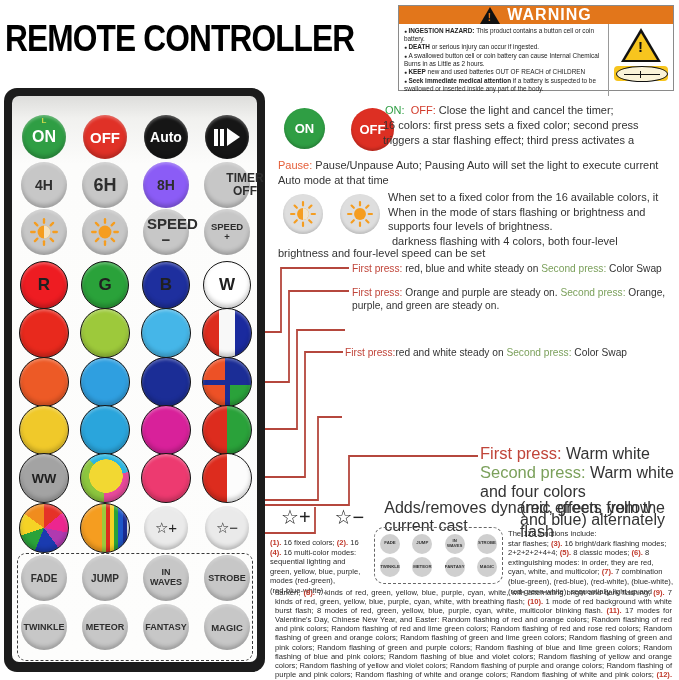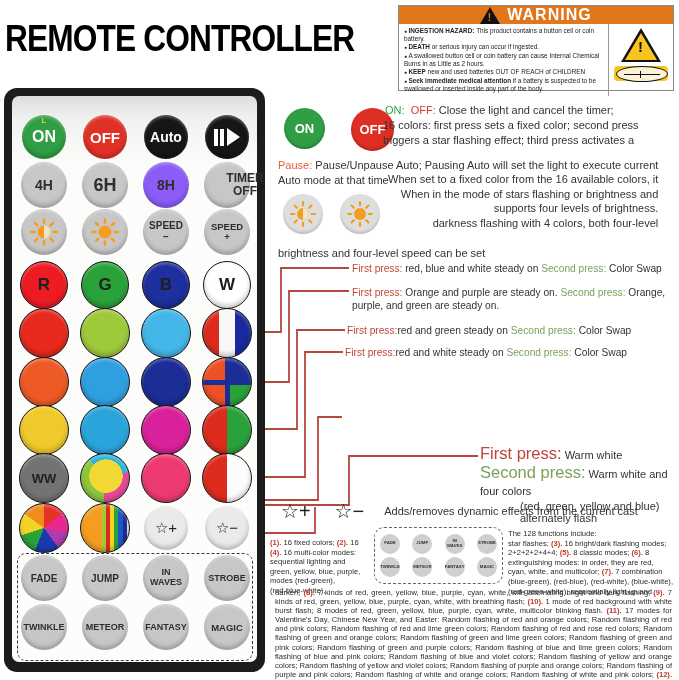--- a/index.html
+++ b/index.html
@@ -54,21 +54,21 @@
   
   .note{position:absolute;font-size:11px;color:#333;}
   .fp{position:absolute;font-size:10.2px;color:#333;line-height:13px;}
   .red{color:#c0453a;}
   .grn{color:#7ba05b;}
   .ongrn{color:#2f9e44;}
   .offred{color:#d23a2a;}
   .pausered{color:#e55f3a;margin-top:28px;}
   .bigred{color:#c0453a;font-size:16.5px;}
   .biggrn{color:#7ba05b;font-size:16.5px;}
-  .smalltxt{font-size:11px;color:#333;}
+  .smalltxt{font-size:16px;color:#333;}
   .mini-onoff{position:absolute;border-radius:50%;display:flex;align-items:center;justify-content:center;
               color:#fff;font-weight:bold;font-size:13px;box-shadow:inset 0 -2px 3px rgba(0,0,0,.2);}
   .suncirc{position:absolute;border-radius:50%;background:#dedede;display:flex;align-items:center;justify-content:center;
            box-shadow:inset 0 -2px 3px rgba(0,0,0,.15);}
   .starglyph{font-size:20px;color:#222;}
   
   .funcs{position:absolute;font-size:7.6px;line-height:9.6px;color:#2b2b2b;}
   .funcs .rnum,.funcbottom .rnum{color:#c0392b;font-weight:bold;}
   .funcbottom{position:absolute;left:275px;top:588px;width:397px;font-size:7.6px;line-height:9.1px;color:#2b2b2b;text-align:justify;}
   .minibox{position:absolute;left:374px;top:527px;width:129px;height:57px;border:1px dashed #666;border-radius:10px;
@@ -185,21 +185,21 @@
           <line x1="20" y1="12" x2="23" y2="12"></line>
         <line x1="4.2" y1="4.2" x2="6.3" y2="6.3"></line>
           <line x1="17.7" y1="17.7" x2="19.8" y2="19.8"></line>
         <line x1="4.2" y1="19.8" x2="6.3" y2="17.7"></line>
           <line x1="17.7" y1="6.3" x2="19.8" y2="4.2"></line>
       </g>
       <circle cx="12" cy="12" r="5.5" fill="#f59d20"></circle>
     </svg>
   </div>
   <div class="btn" style="left: 166px; top: 232px; width: 46px; height: 46px; background: rgb(199, 199, 199);">
-      <span class="glab two-line" style="font-size:10px;">SPEED −</span>
+      <span class="glab two-line" style="font-size:15px;">SPEED −</span>
     </div>
   <div class="btn" style="left: 227px; top: 232px; width: 46px; height: 46px; background: rgb(199, 199, 199);">
       <span class="glab two-line" style="font-size:9.5px;">SPEED +</span>
     </div>
 
   <div class="btn edge" style="left: 44px; top: 285px; width: 46px; height: 46px; background: rgb(238, 28, 34);">
       <span class="klab" style="font-size:17px;">R</span>
     </div>
   <div class="btn edge" style="left: 105px; top: 285px; width: 46px; height: 46px; background: rgb(42, 162, 58);">
       <span class="klab" style="font-size:17px;">G</span>
@@ -219,21 +219,21 @@
   <div class="btn edge" style="left: 44px; top: 382px; width: 48px; height: 48px; background: rgb(237, 90, 38);"></div>
   <div class="btn edge" style="left: 105px; top: 382px; width: 48px; height: 48px; background: rgb(47, 159, 224);"></div>
   <div class="btn edge" style="left: 166px; top: 382px; width: 48px; height: 48px; background: rgb(27, 45, 150);"></div>
   <div class="btn edge" style="left: 227px; top: 382px; width: 48px; height: 48px; background: linear-gradient(rgb(27, 45, 150), rgb(27, 45, 150)) 50% 50% / 100% 5px no-repeat, linear-gradient(rgb(27, 45, 150), rgb(27, 45, 150)) 50% 50% / 5px 100% no-repeat, conic-gradient(rgb(27, 45, 150) 0deg, rgb(27, 45, 150) 25%, rgb(42, 162, 58) 25%, rgb(42, 162, 58) 50%, rgb(237, 81, 38) 50%, rgb(237, 81, 38) 100%);"></div>
 
   <div class="btn edge" style="left: 44px; top: 430px; width: 48px; height: 48px; background: rgb(240, 201, 42);"></div>
   <div class="btn edge" style="left: 105px; top: 430px; width: 48px; height: 48px; background: rgb(42, 165, 220);"></div>
   <div class="btn edge" style="left: 166px; top: 430px; width: 48px; height: 48px; background: rgb(216, 33, 154);"></div>
   <div class="btn edge" style="left: 227px; top: 430px; width: 48px; height: 48px; background: linear-gradient(90deg, rgb(221, 44, 30) 0px, rgb(221, 44, 30) 50%, rgb(42, 162, 58) 50%);"></div>
 
-  <div class="btn edge" style="left: 44px; top: 478px; width: 48px; height: 48px; background: #737373;">
+  <div class="btn edge" style="left: 44px; top: 478px; width: 48px; height: 48px; background: #a3a3a3;">
       <span class="klab" style="font-size:13px;">WW</span>
     </div>
   <div class="btn edge" style="left: 105px; top: 478px; width: 48px; height: 48px; background: radial-gradient(circle at 52% 46%, rgb(242, 216, 50) 0px, rgb(242, 216, 50) 46%, rgba(0, 0, 0, 0) 47%), conic-gradient(from -40deg, rgb(42, 181, 224) 0deg, rgb(42, 181, 224) 32%, rgb(232, 74, 155) 32%, rgb(232, 74, 155) 62%, rgb(140, 198, 62) 62%);"></div>
   <div class="btn edge" style="left: 166px; top: 478px; width: 48px; height: 48px; background: rgb(237, 58, 112);"></div>
   <div class="btn edge" style="left: 227px; top: 478px; width: 48px; height: 48px; background: linear-gradient(90deg, rgb(221, 44, 30) 0px, rgb(221, 44, 30) 50%, rgb(252, 252, 252) 50%);"></div>
 
   <div class="btn edge" style="left: 44px; top: 528px; width: 48px; height: 48px; background: conic-gradient(rgb(229, 50, 40) 0deg, rgb(229, 50, 40) 14%, rgb(236, 38, 143) 14%, rgb(236, 38, 143) 28%, rgb(176, 58, 176) 28%, rgb(176, 58, 176) 40%, rgb(26, 59, 176) 40%, rgb(26, 59, 176) 56%, rgb(42, 162, 58) 56%, rgb(42, 162, 58) 70%, rgb(245, 211, 37) 70%, rgb(245, 211, 37) 85%, rgb(240, 140, 30) 85%);"></div>
   <div class="btn edge" style="left: 105px; top: 528px; width: 48px; height: 48px; background: linear-gradient(90deg, rgb(245, 157, 32) 0px, rgb(245, 157, 32) 44%, rgb(157, 201, 59) 44%, rgb(157, 201, 59) 53%, rgb(221, 44, 30) 53%, rgb(221, 44, 30) 61%, rgb(245, 211, 37) 61%, rgb(245, 211, 37) 69%, rgb(42, 162, 58) 69%, rgb(42, 162, 58) 77%, rgb(30, 86, 200) 77%, rgb(30, 86, 200) 87%, rgb(27, 45, 150) 87%, rgb(27, 45, 150) 95%, rgb(232, 232, 232) 95%);"></div>
   <div class="btn" style="left: 166px; top: 528px; width: 44px; height: 44px; background: rgb(234, 234, 234);">
       <span style="font-size:15px;color:#222;">☆+</span>
@@ -310,36 +310,33 @@
           <line x1="20" y1="12" x2="23" y2="12"></line>
         <line x1="4.2" y1="4.2" x2="6.3" y2="6.3"></line>
           <line x1="17.7" y1="17.7" x2="19.8" y2="19.8"></line>
         <line x1="4.2" y1="19.8" x2="6.3" y2="17.7"></line>
           <line x1="17.7" y1="6.3" x2="19.8" y2="4.2"></line>
       </g>
       <circle cx="12" cy="12" r="5.5" fill="#f59d20"></circle>
     </svg>
   </div>
 
-  <div class="note" style="left:388px;top:172px;line-height:14.6px;text-align:right;">
+  <div class="note" style="left:388px;top:190px;line-height:14.6px;">
     <div>When set to a fixed color from the 16 available colors, it</div>
     <div>When in the mode of stars flashing or brightness and</div>
     <div>supports four levels of brightness.</div>
     <div style="margin-left:4px;">darkness flashing with 4 colors, both four-level</div>
   </div>
   <div class="note" style="left:278px;top:247px;">brightness and four-level speed can be set</div>
 
   <div class="fp" style="left:352px;top:262px;">
     <span class="red">First press:</span><span> red, blue and white steady on </span><span class="grn">Second press:</span><span> Color Swap</span>
   </div>
   <div class="fp" style="left:352px;top:286px;width:324px;">
     <span class="red">First press:</span><span> Orange and purple are steady on. </span><span class="grn">Second press:</span><span> Orange, purple, and green are steady on.</span>
-  </div>
-  <div class="fp" style="left:347px;top:324px;">
-    <span class="red">First press:</span><span>red and green steady on </span><span class="grn">Second press:</span><span> Color Swap</span>
   </div>
   <div class="fp" style="left:345px;top:346px;">
     <span class="red">First press:</span><span>red and white steady on </span><span class="grn">Second press:</span><span> Color Swap</span>
   </div>
   <div class="fp" style="left:480px;top:445px;line-height:17px;">
     <div><span class="bigred">First press:</span><span class="smalltxt">  Warm white</span></div>
     <div><span class="biggrn">Second press:</span><span class="smalltxt">  Warm white and four colors</span></div>
     <div class="smalltxt" style="margin-left:40px;line-height:12px;">(red, green, yellow and blue)   alternately flash</div>
   </div>
 

